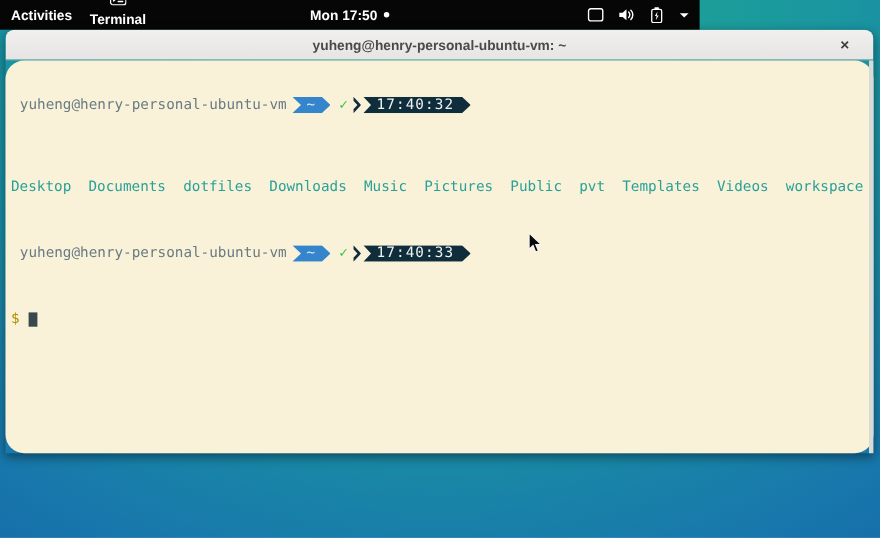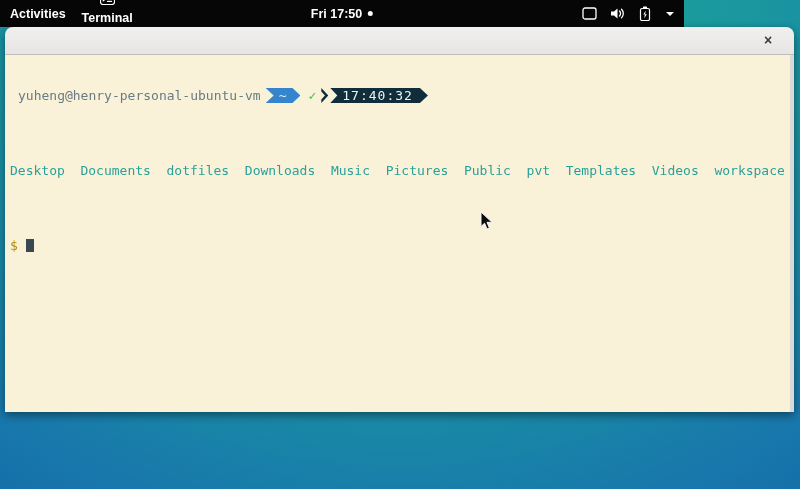--- a/index.html
+++ b/index.html
@@ -2,42 +2,42 @@
 <html><head>
 <meta charset="utf-8">
 <style>
   html,body{margin:0;padding:0;}
   body{width:800px;height:489px;overflow:hidden;font-family:"Liberation Sans",sans-serif;}
 
   .desktop{position:relative;width:800px;height:489px;
     background:radial-gradient(ellipse 95% 130% at 50% 4%, #1fab8e 0%, #1a96a0 48%, #1877ac 82%, #1468a6 100%);}
 
   
-  .topbar{position:absolute;top:0;left:0;width:684px;height:27px;background:#060606;color:#fff;
+  .topbar{position:absolute;top:0;left:0;width:636px;height:27px;background:#060606;color:#fff;
     display:flex;align-items:center;font-size:12.5px;font-weight:bold;}
   .topbar-left{display:flex;align-items:center;padding-left:10px;gap:16px;}
   .activities{cursor:default;}
   .app-menu{display:flex;align-items:center;gap:6px;flex-direction:column;}
   .chev-down{width:0;height:0;border-left:4px solid transparent;border-right:4px solid transparent;border-top:4px solid #fff;margin-left:2px;}
   .clock{position:absolute;left:50%;transform:translateX(-50%);display:flex;align-items:center;gap:6px;}
   .clock-dot{width:5px;height:5px;border-radius:50%;background:#fff;}
   .topbar-right{margin-left:auto;display:flex;align-items:center;gap:13px;padding-right:10px;}
 
   
   .term-window{position:absolute;left:5px;top:27px;width:789px;height:385px;
     box-shadow:0 3px 10px rgba(0,0,0,.45);border-radius:8px 8px 0 0;}
   .titlebar{position:relative;height:27px;background:linear-gradient(#f1f0ee,#e6e5e3);
     border-bottom:1px solid #bebdbb;border-radius:8px 8px 0 0;
     display:flex;align-items:center;justify-content:center;
     color:#4a4a4a;font-size:12.5px;font-weight:bold;}
   .close-btn{position:absolute;right:17px;top:4px;width:18px;height:18px;line-height:18px;
     text-align:center;color:#3c3c3c;font-size:14px;font-weight:bold;cursor:default;}
   .term-body{position:absolute;top:28px;left:0;right:0;bottom:0;background:#f9f2d9;
     font-family:"DejaVu Sans Mono",monospace;font-size:13px;line-height:15px;color:#697b83;
-    padding:3px 0 0 5px;white-space:pre;overflow:hidden;}
+    padding:3px 0 0 5px;white-space:pre;overflow:hidden;border-radius:17px;}
   .scrollbar{position:absolute;top:28px;right:0;bottom:0;width:4px;background:#d7dad6;}
 
   .line{height:15px;}
   .indent{padding-left:8px;}
 
   
   .seg{display:inline-block;height:15px;vertical-align:top;text-align:center;}
   .seg-blue{background:#3585cd;color:#d8ecf8;padding:0 14px 0 13px;margin-left:5px;
     clip-path:polygon(0 0,calc(100% - 8px) 0,100% 50%,calc(100% - 8px) 100%,0 100%,8px 50%);}
   .check{color:#3cc53c;font-weight:bold;margin:0 5px 0 8px;}
@@ -69,21 +69,21 @@
             <path d="M3.2 3.8 L6.2 6.3 L3.2 8.8" fill="none" stroke="#fff" stroke-width="1.3" stroke-linecap="round" stroke-linejoin="round"></path>
             <line x1="7.5" y1="9.3" x2="11.5" y2="9.3" stroke="#fff" stroke-width="1.3" stroke-linecap="round"></line>
           </svg>
         </span>
         <span>Terminal</span>
         <span class="chev-down"></span>
       </span>
     </div>
 
     <div class="clock">
-      <span>Fri 17:50</span>
+      <span>Mon 17:50</span>
       <span class="clock-dot"></span>
     </div>
 
     <div class="topbar-right">
       <span>
         <svg width="15" height="13" viewBox="0 0 15 13">
           <rect x="1" y="1" width="13" height="11" rx="2" fill="none" stroke="#fff" stroke-width="1.3"></rect>
         </svg>
       </span>
       <span>
@@ -99,29 +99,31 @@
           <rect x="1.5" y="2.5" width="9" height="12" rx="1.5" fill="none" stroke="#fff" stroke-width="1.2"></rect>
           <polygon points="6.8,4.5 4.3,8.6 5.9,8.6 5.2,12.5 7.8,8.2 6.1,8.2" fill="#fff"></polygon>
         </svg>
       </span>
       <span class="chev-down"></span>
     </div>
   </div>
 
   <div class="term-window">
     <div class="titlebar">
+      <span>yuheng@henry-personal-ubuntu-vm: ~</span>
       <span class="close-btn">×</span>
     </div>
 
     <div class="term-body">
       <div class="line indent"><span>yuheng@henry-personal-ubuntu-vm</span><span class="seg seg-blue">~</span><span class="check">✓</span><span class="pl-chev"></span><span class="seg seg-dark">17:40:32</span></div>
 
 
       <div class="line dirs">Desktop  Documents  dotfiles  Downloads  Music  Pictures  Public  pvt  Templates  Videos  workspace</div>
 
+      <div class="line indent"><span>yuheng@henry-personal-ubuntu-vm</span><span class="seg seg-blue">~</span><span class="check">✓</span><span class="pl-chev"></span><span class="seg seg-dark">17:40:33</span></div>
 
       <div class="line"><span class="dollar">$</span><span class="cursor-block"></span></div>
     </div>
 
     <div class="scrollbar"></div>
   </div>
 
   <div class="mouse-cursor">
     <svg width="13" height="20" viewBox="0 0 13 20">
       <polygon points="1,1 1,15.5 4.6,12.2 7,18 9.4,17 7,11.3 12,11.3" fill="#0a0a0a" stroke="#f5f5f5" stroke-width="1"></polygon>

